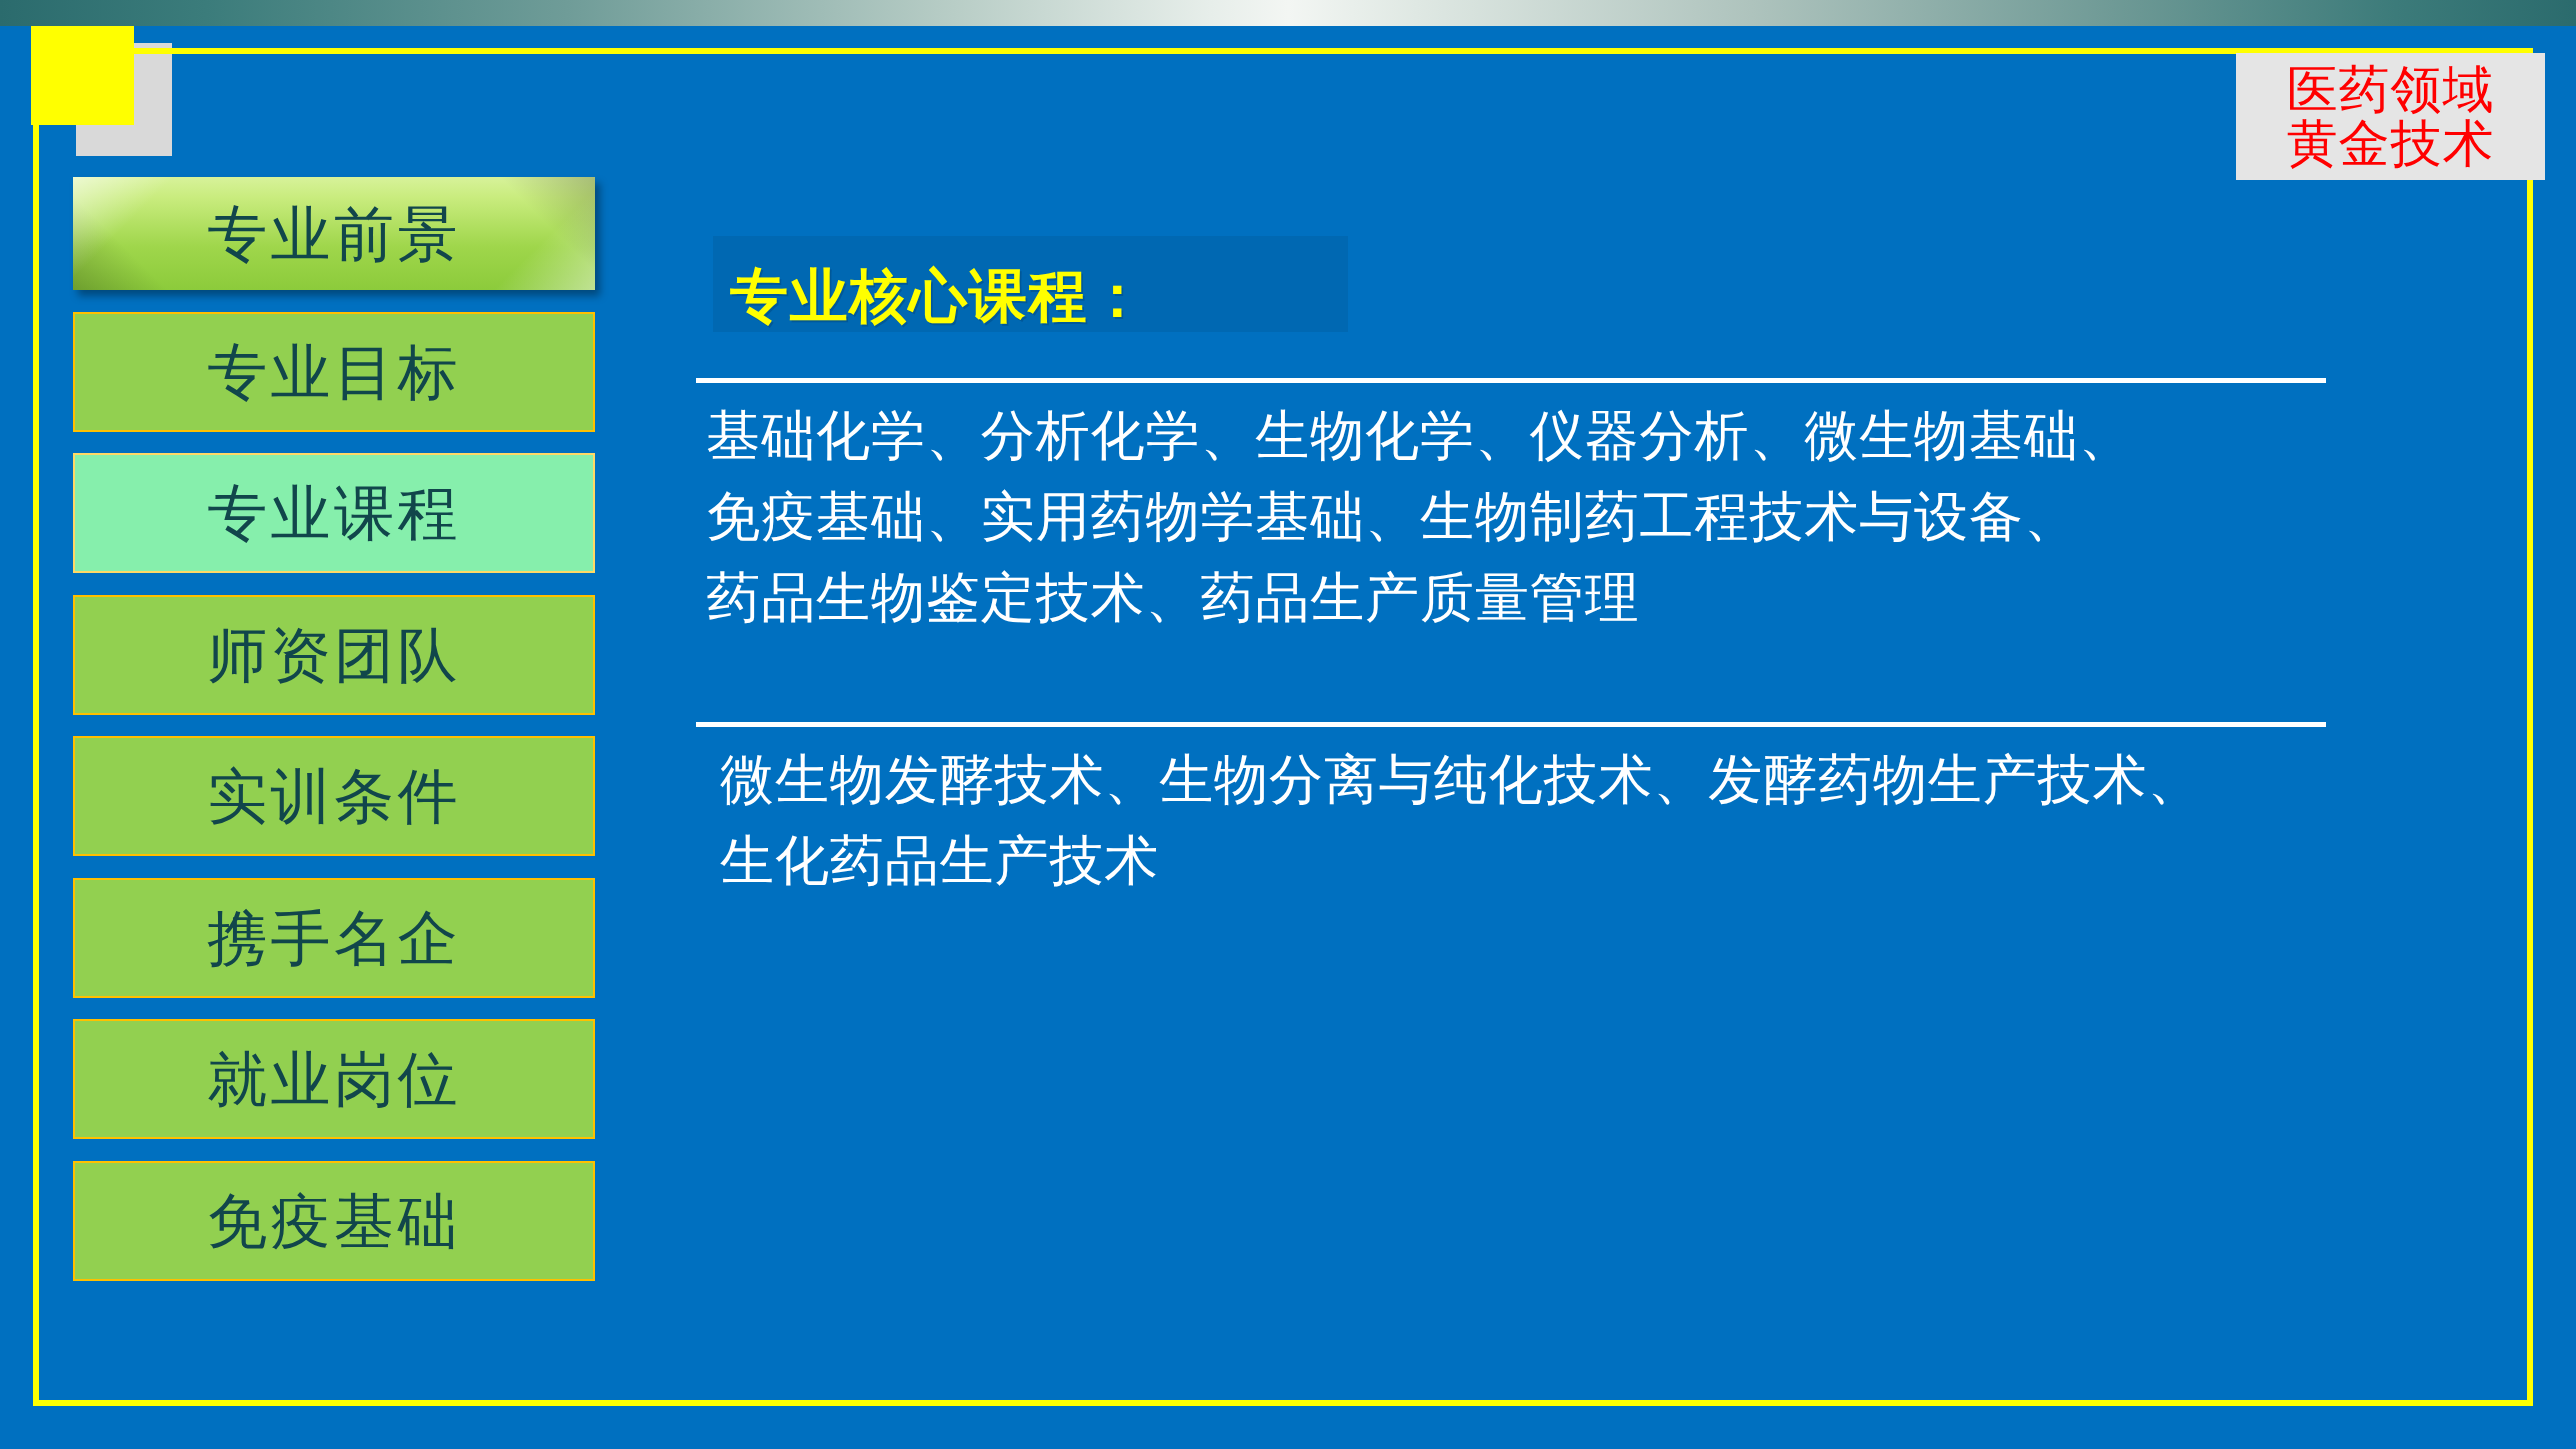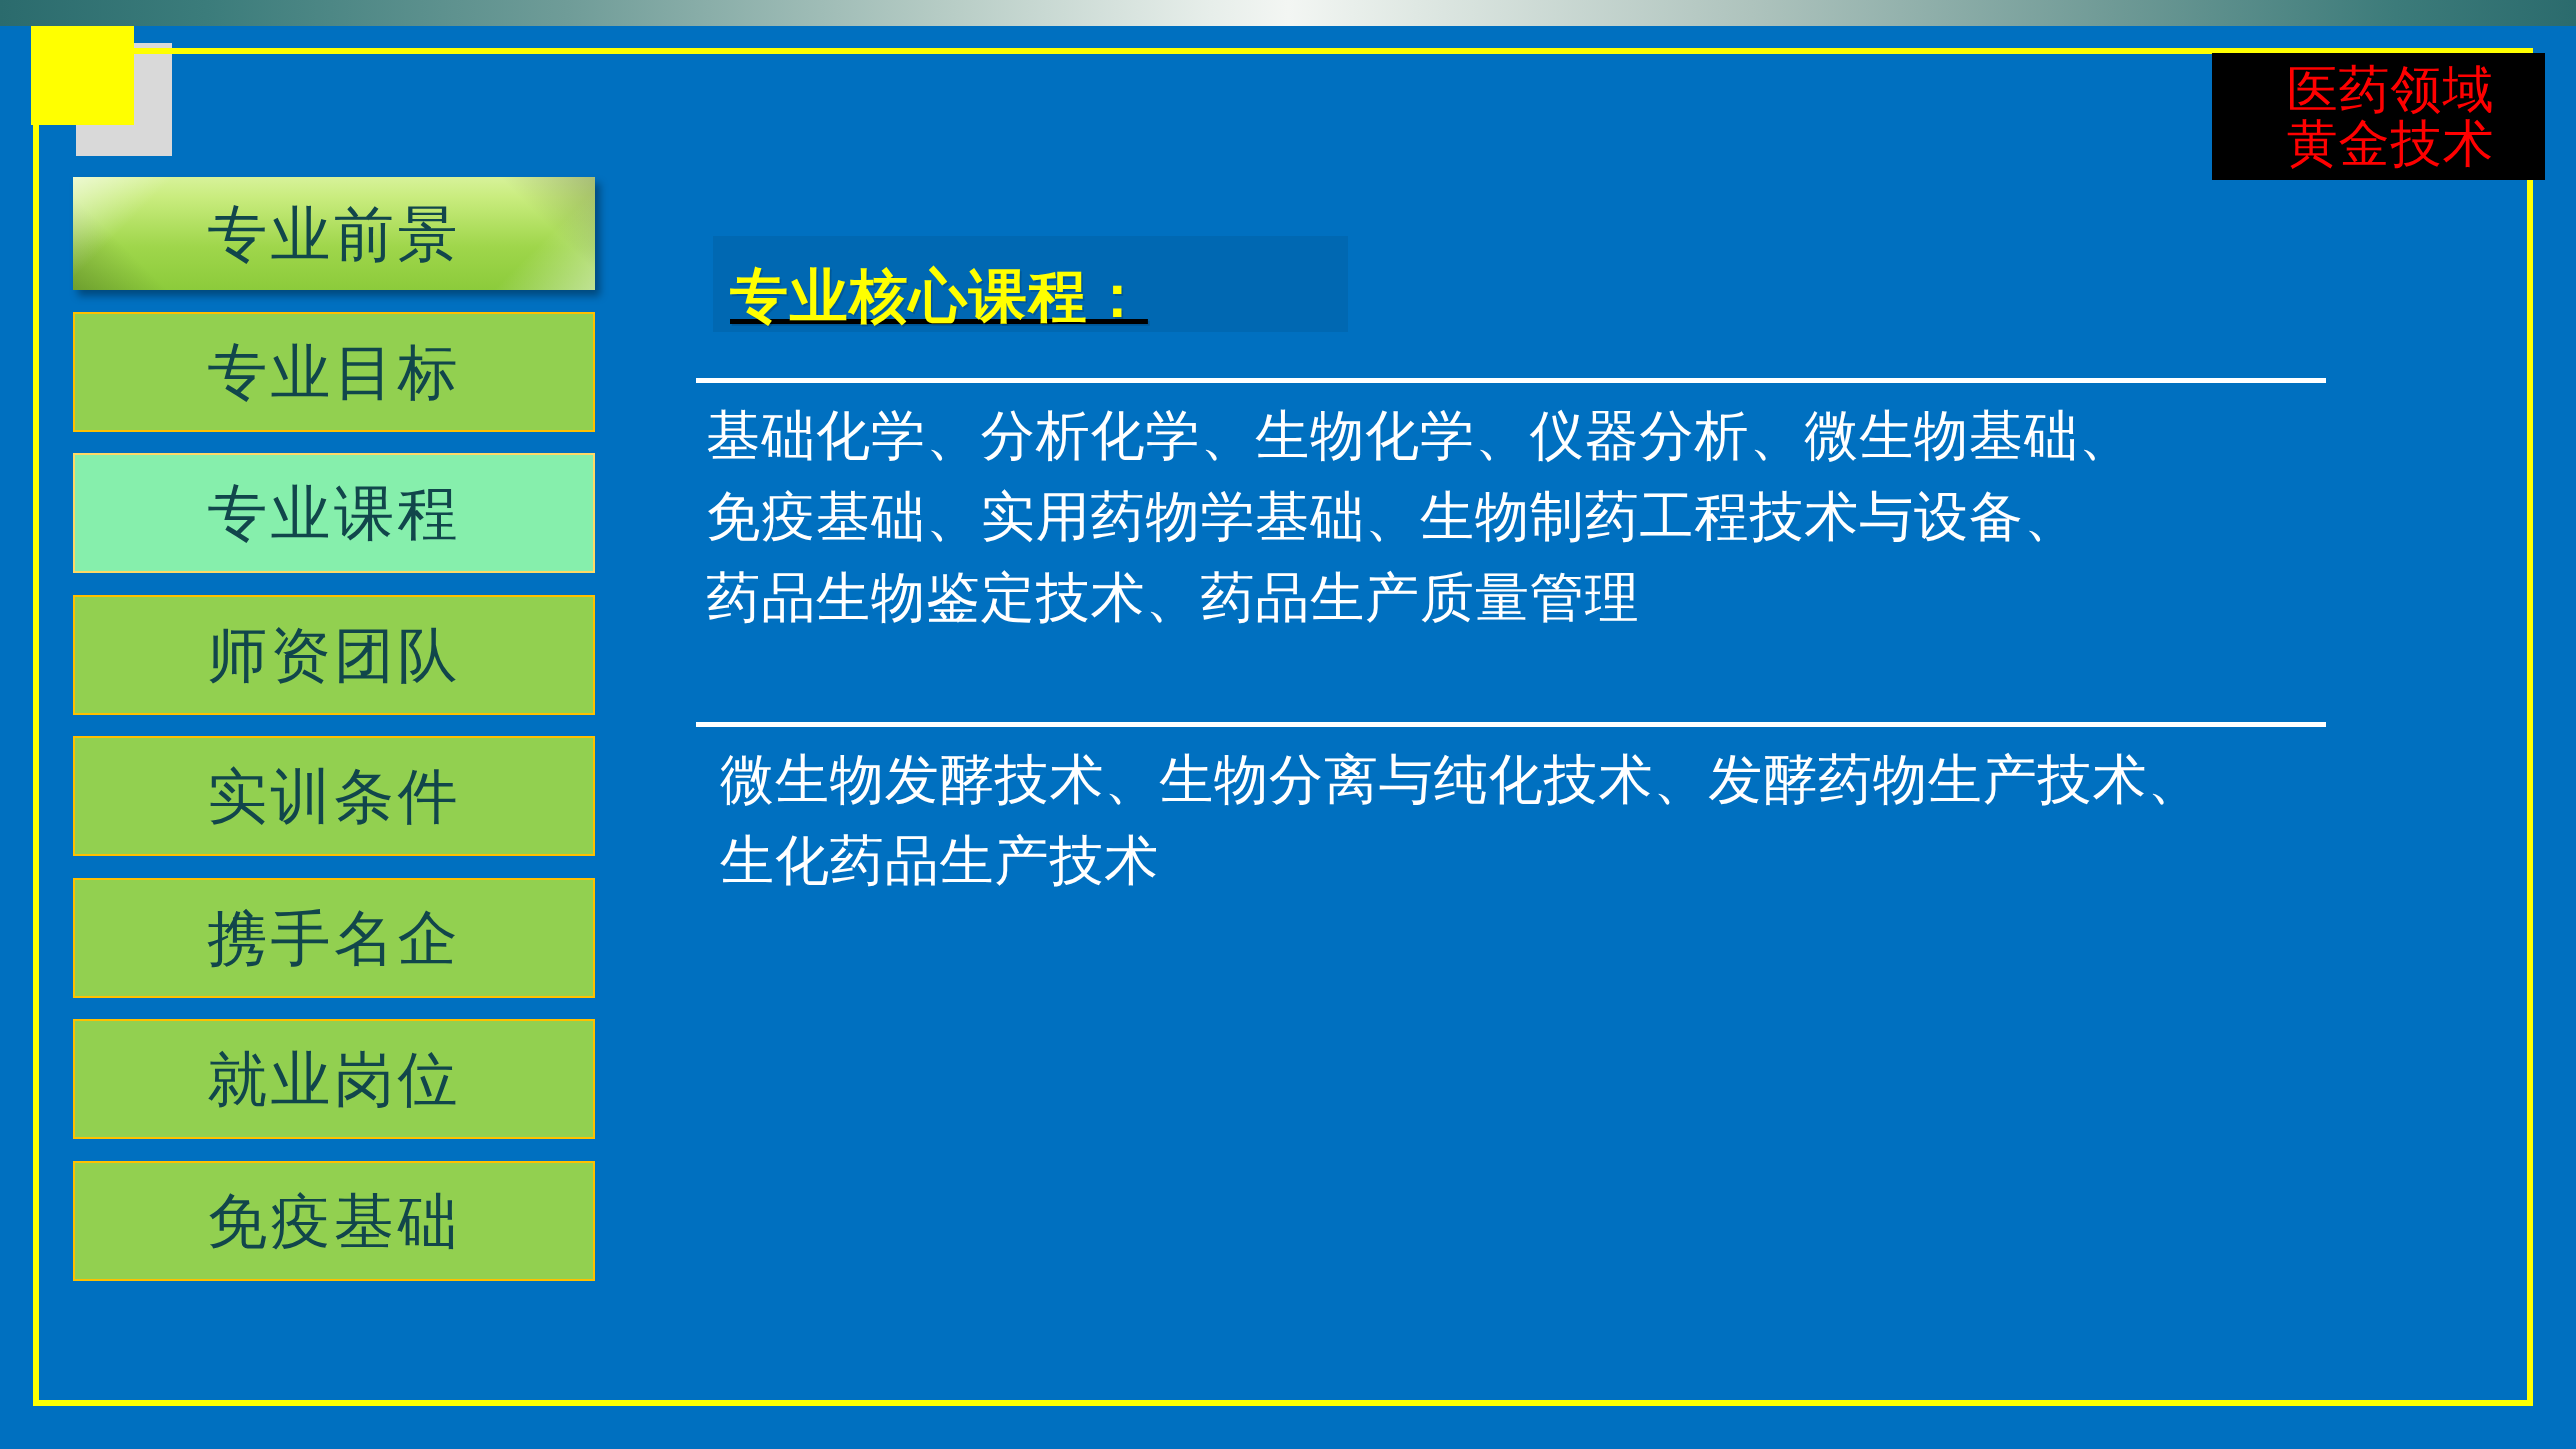--- a/index.html
+++ b/index.html
@@ -73,27 +73,26 @@
     background: #ffff00;
   }
 
   
   .badge {
     position: absolute;
     right: 31px;
     top: 53px;
     width: 309px;
     height: 127px;
-    background: #000000;
+    background: #e5e5e5;
     display: flex;
     flex-direction: column;
     align-items: center;
     justify-content: center;
     line-height: 1.05;
-    padding-left: 24px;
   }
   .badge-line {
     color: #ff0000;
     font-size: 51px;
     font-weight: 400;
     letter-spacing: 0.9px;
     white-space: nowrap;
   }
 
   
@@ -162,21 +161,20 @@
   .content {
     position: absolute;
     left: 696px;
     top: 215px;
     width: 1631px;
   }
 
   .section-head-wrap {
     position: relative;
     margin-bottom: 6.9px;
-    text-decoration: underline;
   }
   .head-box {
     position: absolute;
     left: 17px;
     top: -27.5px;
     width: 635px;
     height: 96px;
     background: rgba(0,0,0,0.07);
     z-index: 0;
   }

